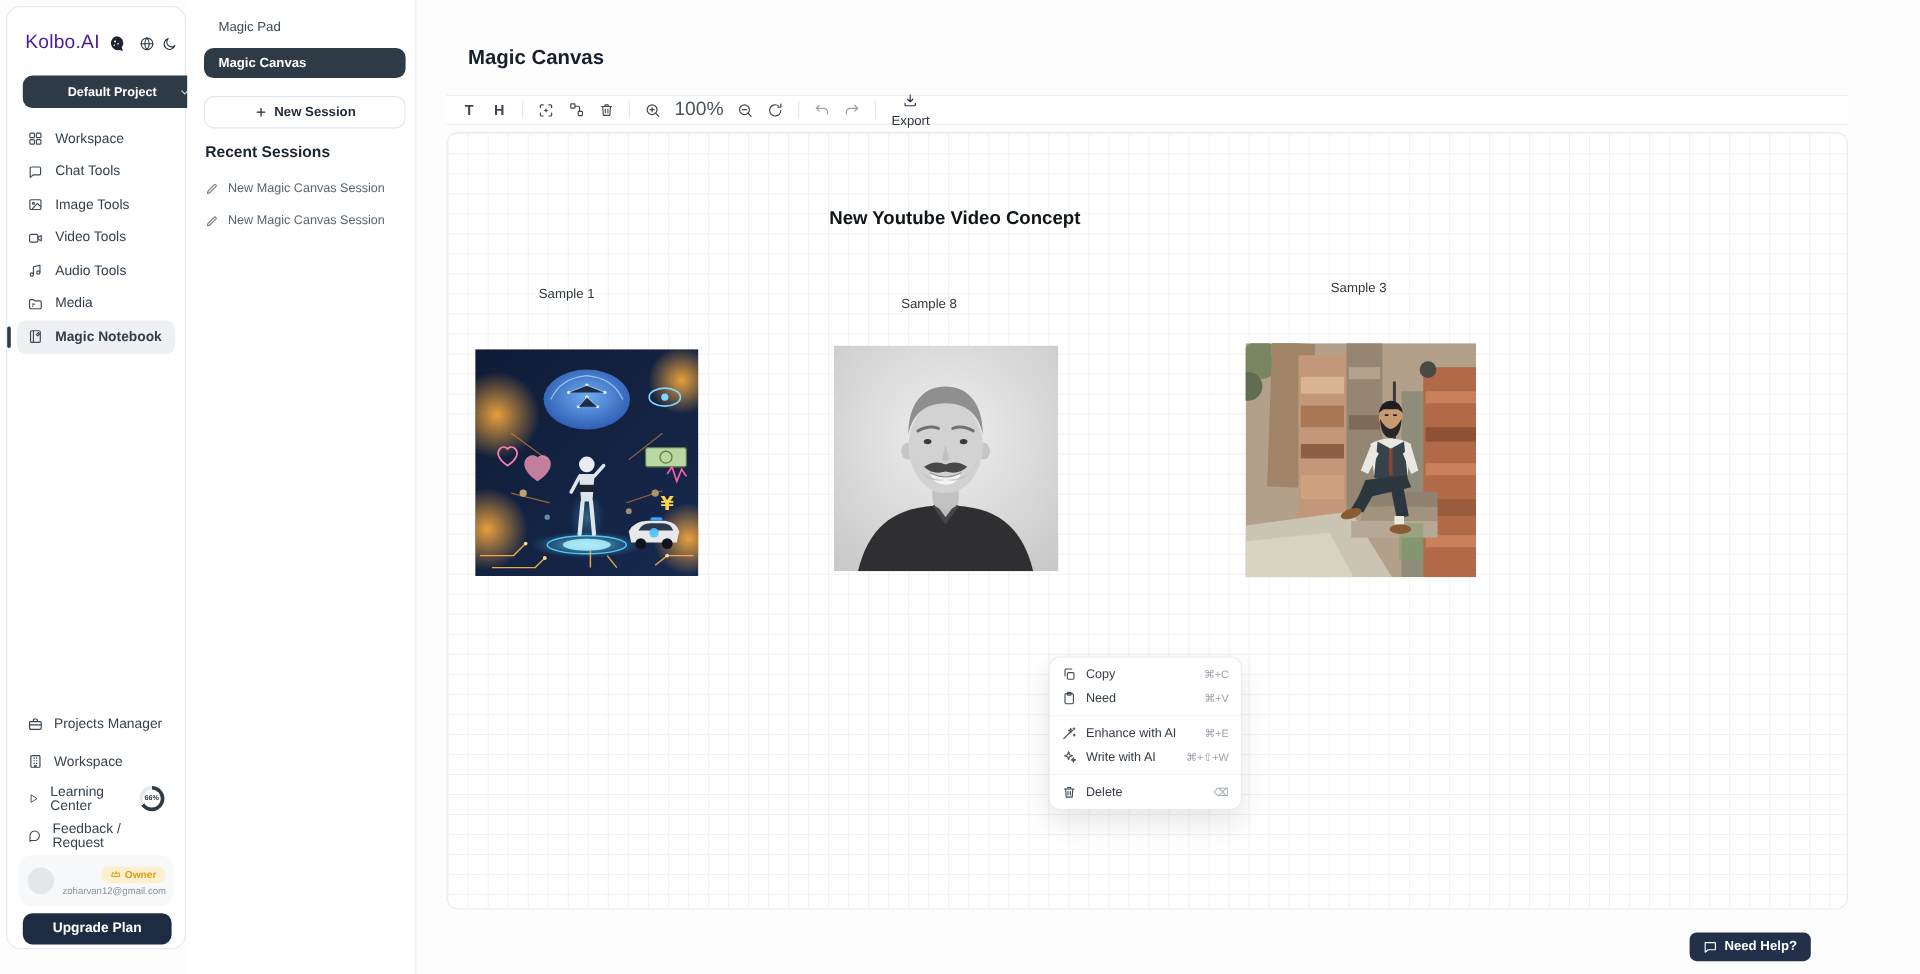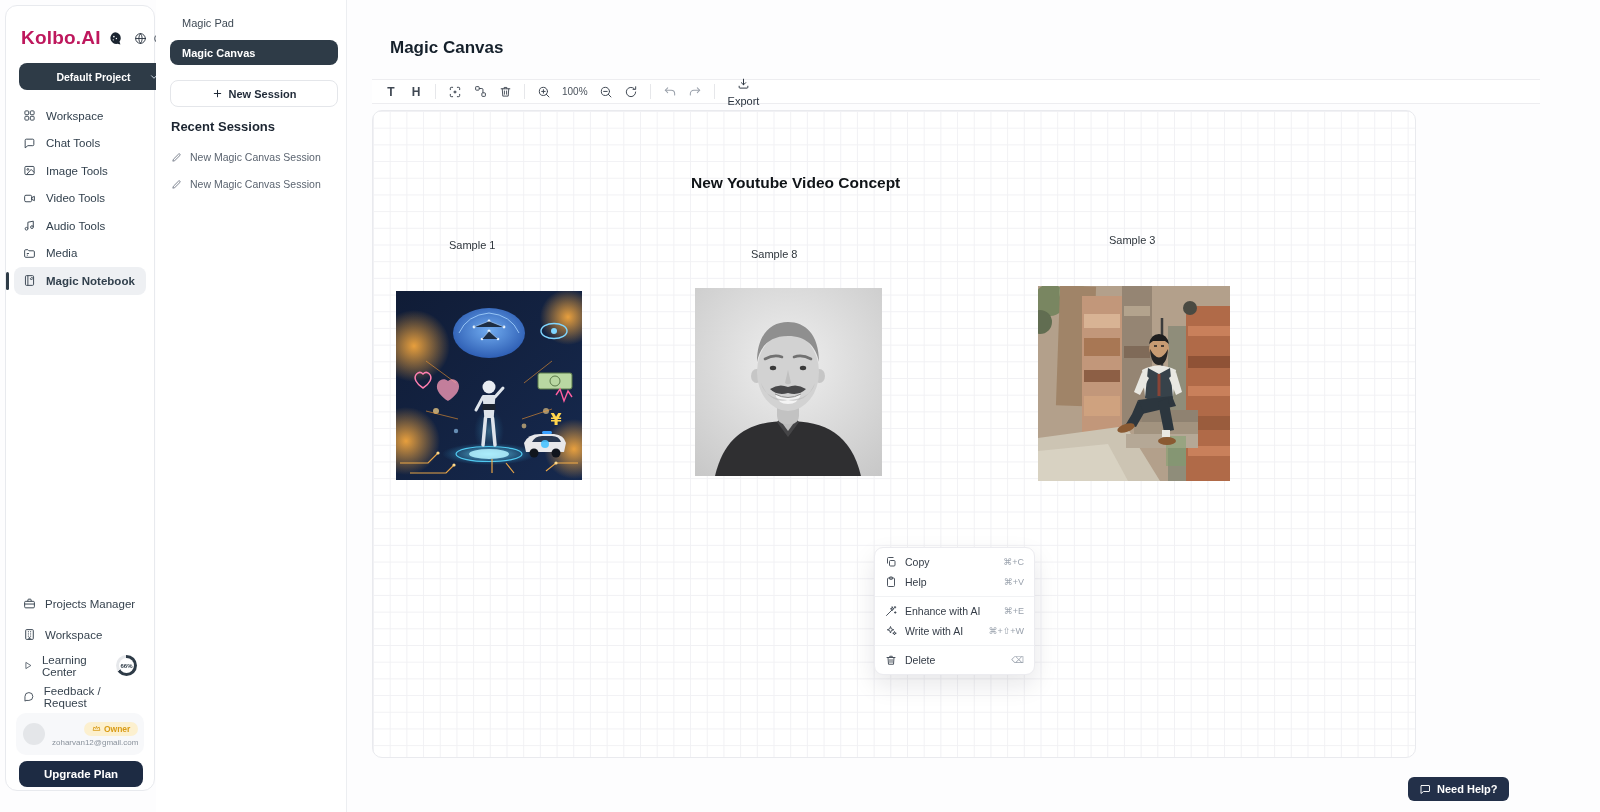--- a/index.html
+++ b/index.html
@@ -12,21 +12,21 @@
     overflow: hidden;
   }
   svg.ic { display:block; }
 
   
   .sidebar {
     position:absolute; left:5px; top:5px; width:150px; height:786px;
     background:#fff; border:1px solid #e8eaee; border-radius:12px;
   }
   .logo-row { position:absolute; left:15px; top:21px; right:12px; display:flex; align-items:center; gap:6px; }
-  .brand { font-size:19px; font-weight:700; color:#be185d; letter-spacing:.2px; }
+  .brand { font-size:16px; font-weight:400; color:#4c1d95; letter-spacing:.2px; }
   .icon-btn { background:none; border:none; color:#2b3440; cursor:pointer; display:flex; align-items:center; }
   .logo-row .spacer { flex:1; }
   .project-btn {
     position:absolute; left:13px; top:57px; width:149px; height:27px;
     background:#2e3b47; border:none; border-radius:8px; color:#fff;
     font-family:inherit; font-size:10.5px; font-weight:700;
     display:flex; align-items:center; justify-content:center; gap:6px; cursor:pointer;
   }
   .project-btn .chev { position:absolute; right:9px; }
   .nav { position:absolute; left:8px; right:8px; top:96px; }
@@ -110,29 +110,29 @@
     position:absolute; left:372px; top:79px; width:1168px; height:25px;
     display:flex; align-items:center; gap:5px; padding:0 9px;
     border-top:1px solid #ededf0; border-bottom:1px solid #ededf0; background:#fff;
   }
   .tool-btn {
     width:20px; height:19px; display:flex; align-items:center; justify-content:center;
     background:none; border:none; color:#3f4752; cursor:pointer; font-family:inherit;
   }
   .tool-letter { font-size:12px; font-weight:600; color:#3f4752; }
   .tool-sep { width:1px; height:15px; background:#e6e7ea; margin:0 4px; }
-  .zoom-level { font-size:10px; color:#4a525c; margin:0 3px; }
+  .zoom-level { font-size:16px; color:#4a525c; margin:0 3px; }
   .tool-btn.disabled { color:#9aa1ab; }
   .export-btn {
     display:flex; align-items:center; gap:5px; background:none; border:none;
     color:#2b3440; font-family:inherit; font-size:11px; font-weight:500; cursor:pointer; padding:0 4px;flex-direction:column;
   }
 
   .canvas {
-    position:absolute; left:372px; top:110px; width:1044px; height:648px;
+    position:absolute; left:372px; top:110px; width:1168px; height:648px;
     background-color:#fff;
     background-image:
       linear-gradient(to right, #f1f1f4 1px, transparent 1px),
       linear-gradient(to bottom, #f1f1f4 1px, transparent 1px);
     background-size:16.7px 16.7px;
     border:1px solid #e9eaee; border-radius:10px; overflow:hidden;
   }
   .canvas-heading { position:absolute; left:318px; top:63px; font-size:15.5px; font-weight:800; color:#101418; cursor:move; }
   .sample-label { position:absolute; font-size:11px; color:#2f363d; cursor:move; }
   .canvas-img { position:absolute; cursor:move; }
@@ -569,21 +569,21 @@
         <path d="M5 15V5a2 2 0 0 1 2-2h10"></path>
       </svg>
     <span>Copy</span>
     <span class="menu-shortcut">⌘+C</span>
   </div>
   <div class="menu-item">
     <svg class="ic" width="12" height="12" viewBox="0 0 24 24" fill="none" stroke="currentColor" stroke-width="1.9" stroke-linejoin="round">
         <rect x="5" y="4" width="14" height="17" rx="2"></rect>
         <rect x="9" y="2" width="6" height="4.5" rx="1"></rect>
       </svg>
-    <span>Help</span>
+    <span>Need</span>
     <span class="menu-shortcut">⌘+V</span>
   </div>
   <div class="menu-divider"></div>
   <div class="menu-item">
     <svg class="ic" width="12" height="12" viewBox="0 0 24 24" fill="none" stroke="currentColor" stroke-width="1.9" stroke-linecap="round" stroke-linejoin="round">
         <path d="M3 21 14 10"></path>
         <path d="M14.5 4l1 2.6 2.6 1-2.6 1-1 2.6-1-2.6-2.6-1 2.6-1z"></path>
         <path d="M20 3v3M18.5 4.5h3M20.5 13.5v3M19 15h3"></path>
       </svg>
     <span>Enhance with AI</span>

